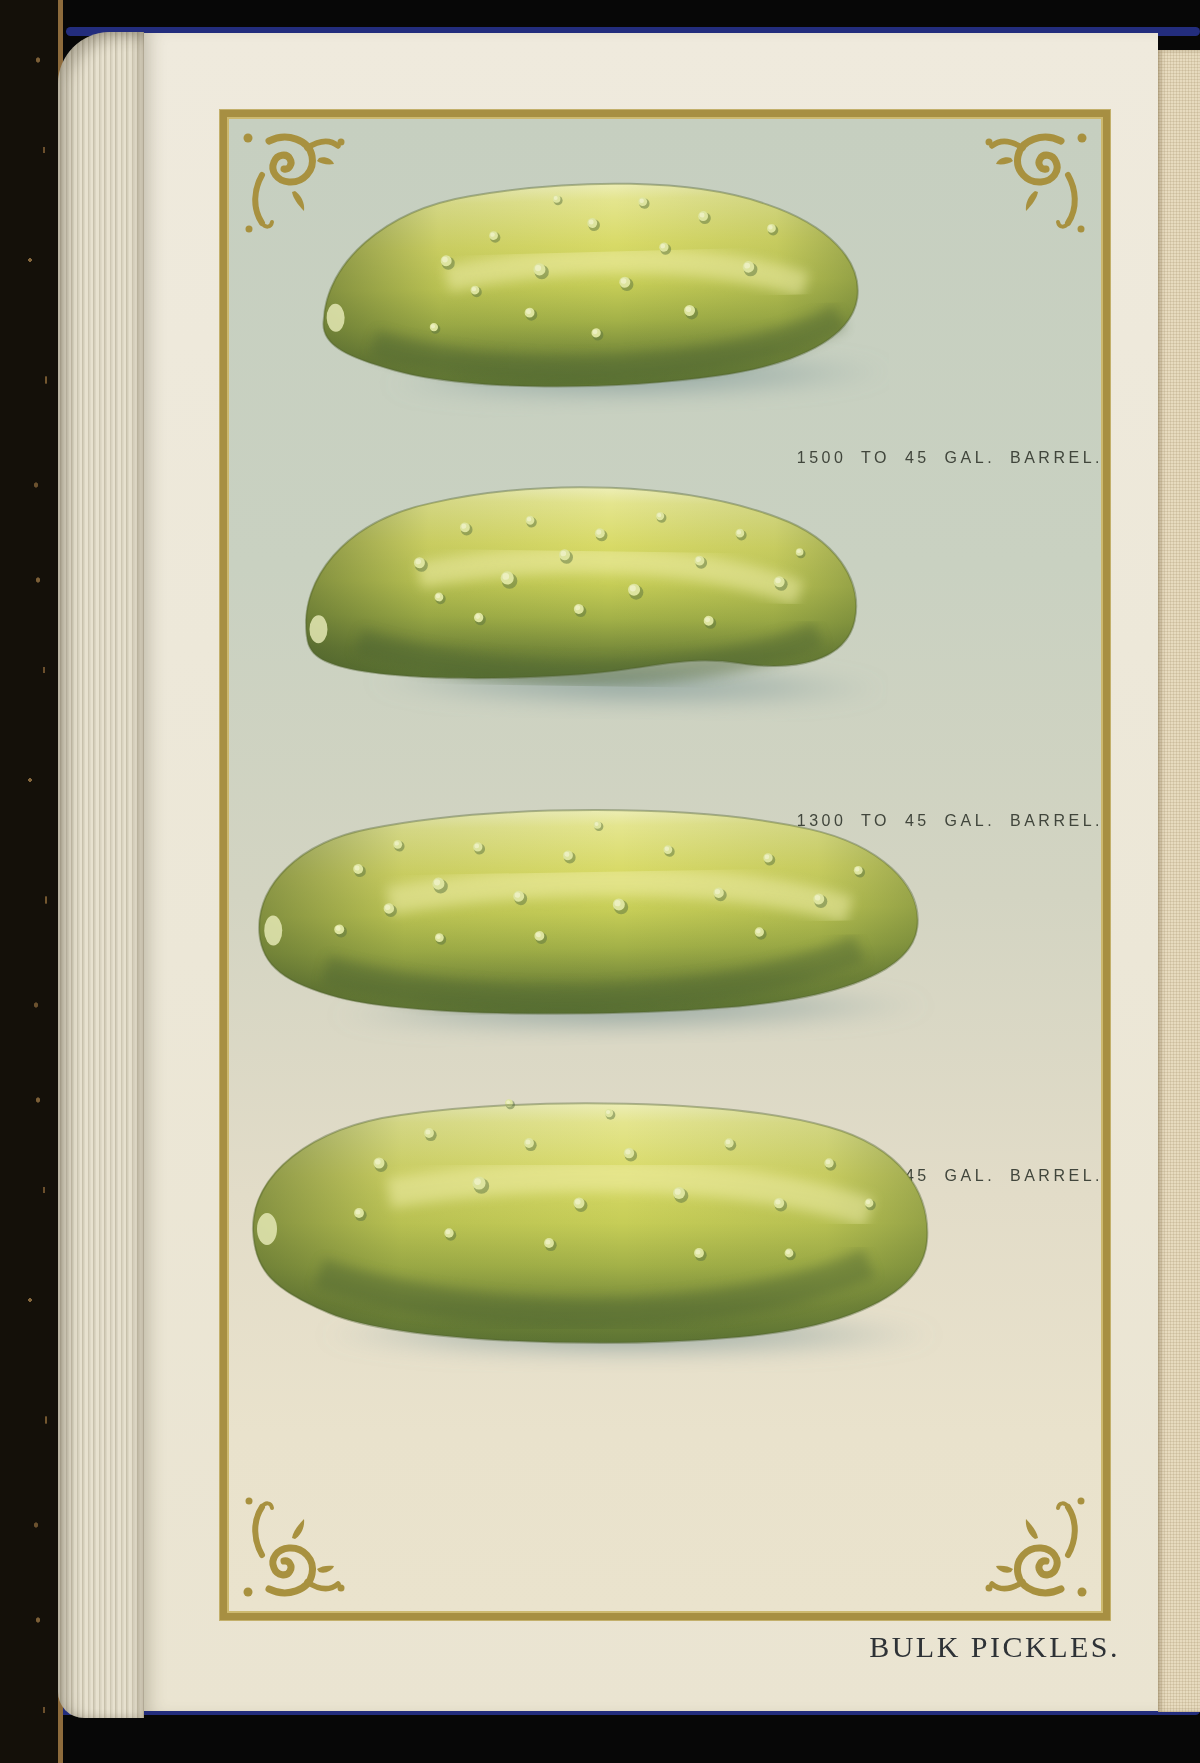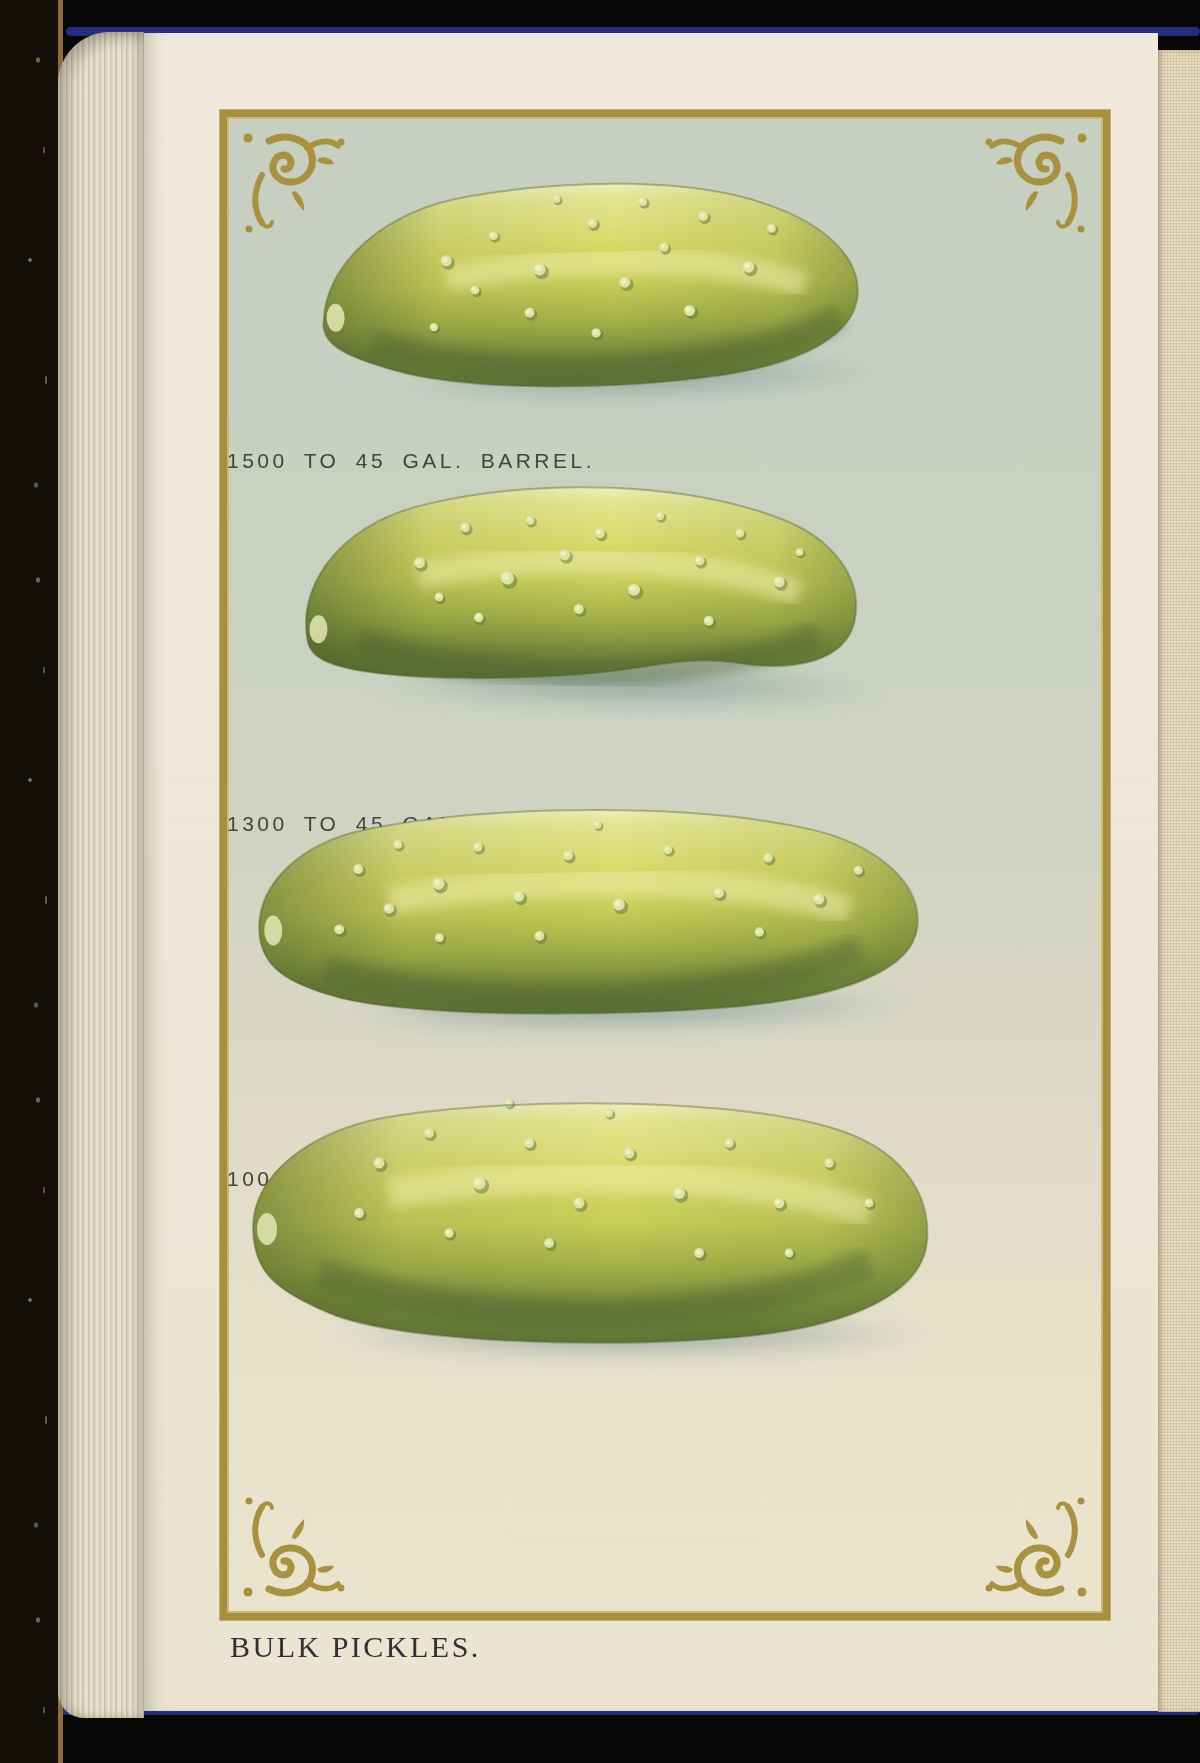--- a/index.html
+++ b/index.html
@@ -43,24 +43,24 @@
                     #e2dcc8 72%,#e9e2cc 88%,#eae3cd 100%);}
   .panel{position:absolute;left:0;top:0;right:0;bottom:0;}
 
   .flourish{position:absolute;width:116px;height:116px;color:#a8913f;}
   .fl-tl{left:8px;top:8px;}
   .fl-tr{right:8px;top:8px;transform:scaleX(-1);}
   .fl-bl{left:8px;bottom:8px;transform:scaleY(-1);}
   .fl-br{right:8px;bottom:8px;transform:scale(-1,-1);}
 
   .pickle{position:absolute;}
-  .caption{position:absolute;left:0;width:876px;text-align:left;
-         font-size:21px;letter-spacing:3.5px;word-spacing:7px;
+  .caption{position:absolute;left:0;width:876px;text-align:right;
+         font-size:16px;letter-spacing:3.5px;word-spacing:7px;
          color:#41463c;font-weight:400;}
-  .plate-title{position:absolute;left:230px;top:1630px;width:890px;text-align:left;
+  .plate-title{position:absolute;left:230px;top:1630px;width:890px;text-align:right;
          font-family:"Liberation Serif",serif;font-size:30px;letter-spacing:2.5px;
          color:#2e3236;}
 </style>
 </head>
 <body>
 
 <div class="scene">
 
   <svg width="0" height="0" style="position:absolute">
     <defs>

